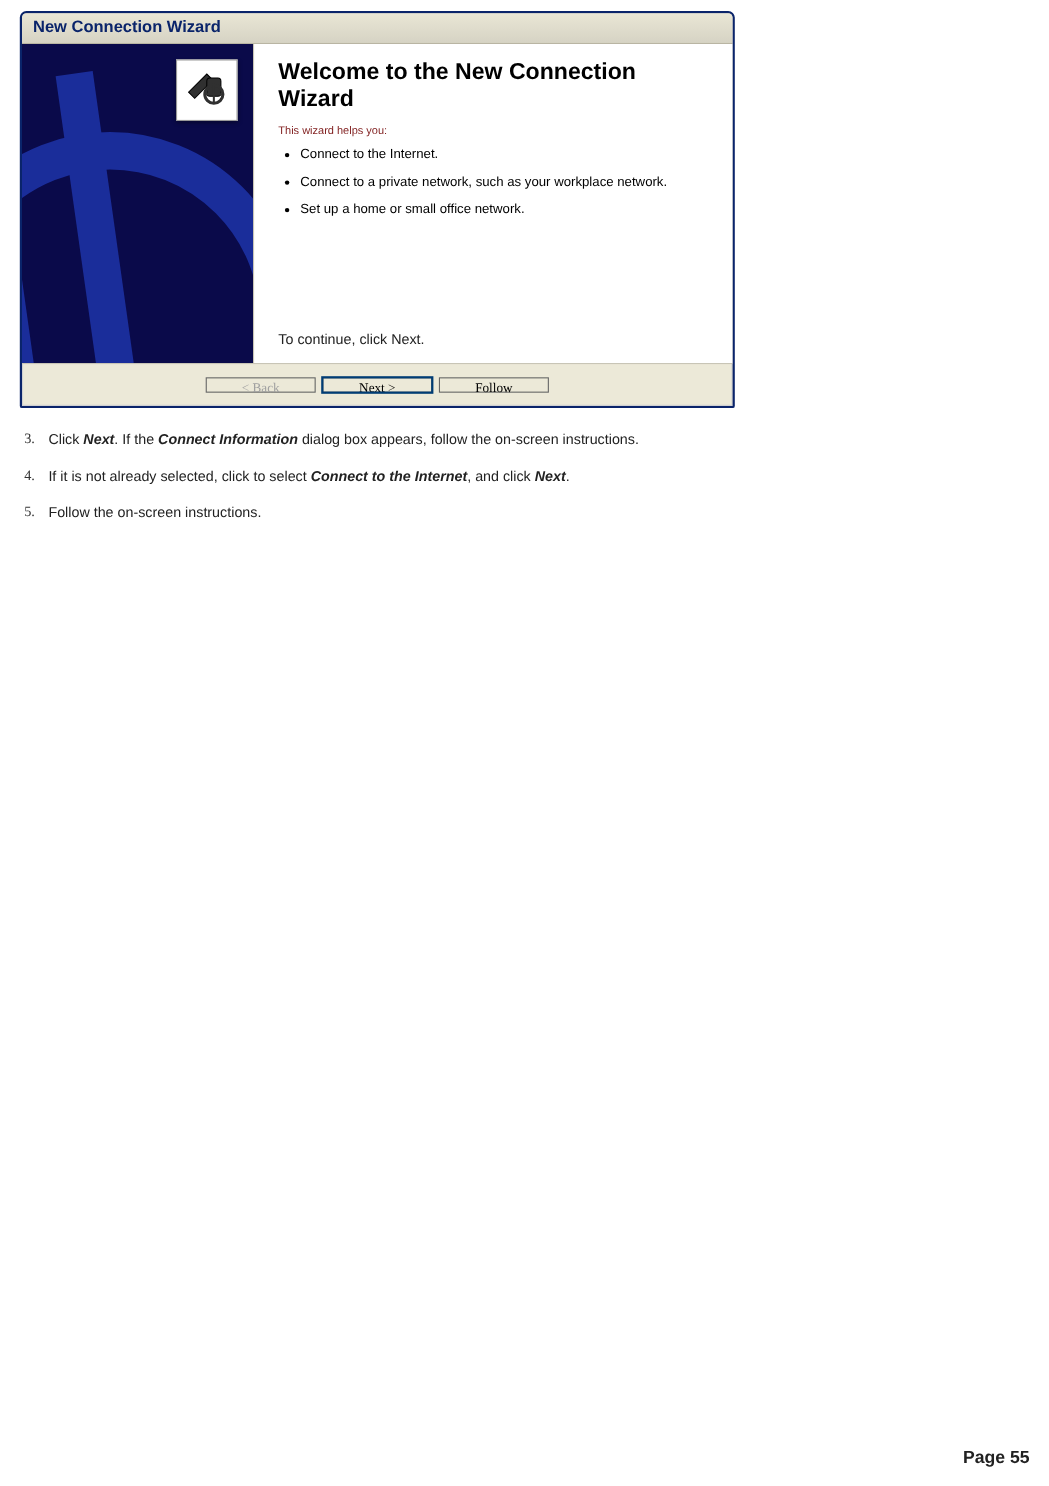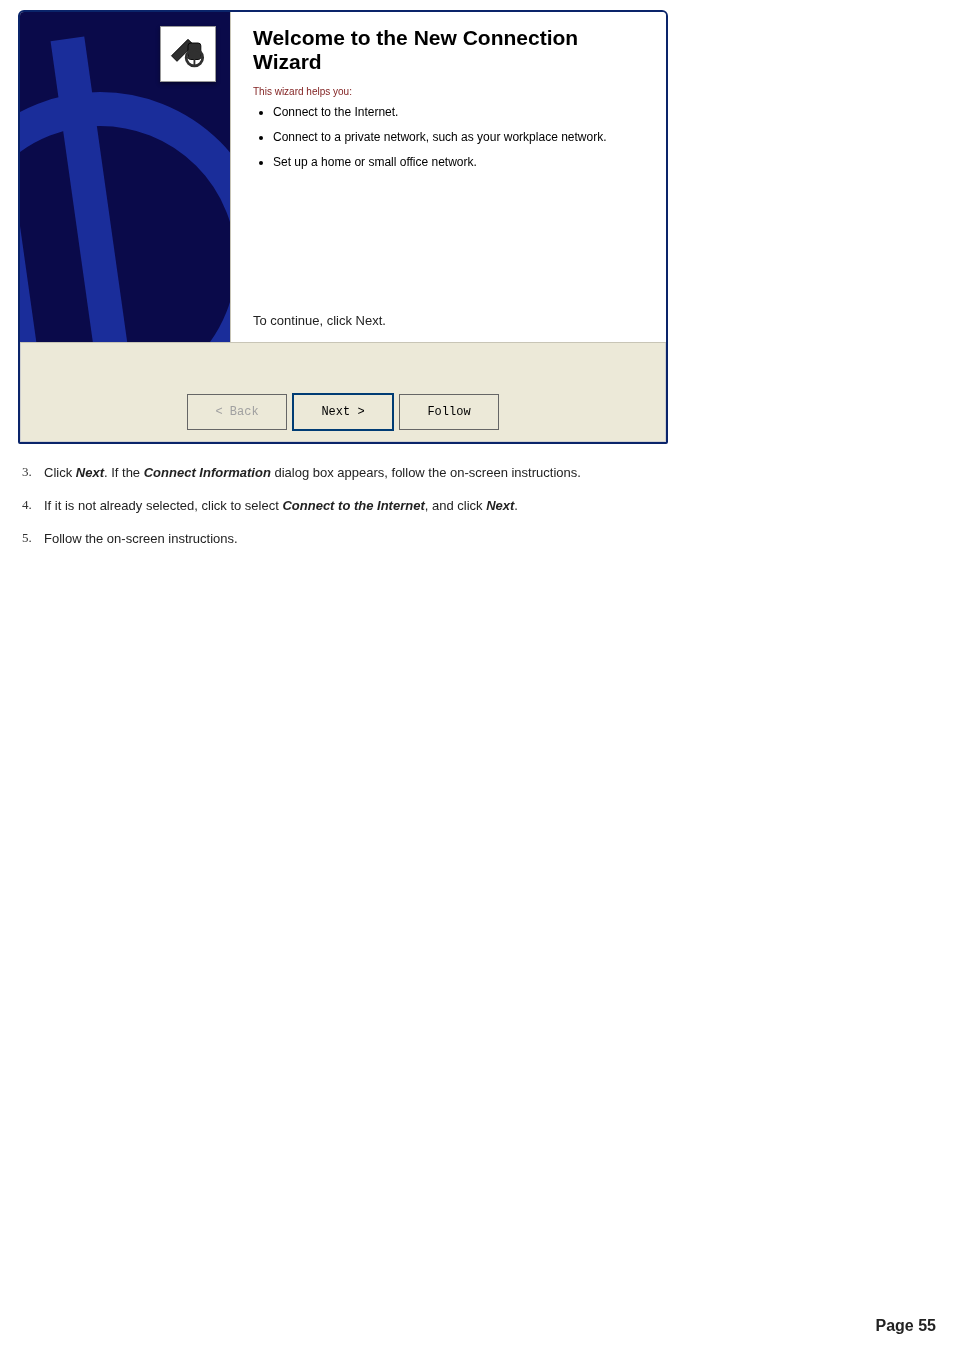--- a/index.html
+++ b/index.html
@@ -31,21 +31,21 @@
     background: linear-gradient(180deg, #e9e6d5 0%, #d6d3c4 100%);
     color: #0a246a;
     font-family: "Trebuchet MS", Tahoma, sans-serif;
     font-weight: bold;
     font-size: 15px;
     padding: 4px 10px 6px 10px;
     border-bottom: 1px solid #b9b5a3;
   }
   .wizard-body {
     display: flex;
-    height: 330px;
+    height: 290px;
   }
   .wizard-sidebar {
     width: 210px;
     background: #0a0a4a;
     position: relative;
     overflow: hidden;
   }
   .wizard-sidebar::before {
     content: "";
     position: absolute;
@@ -124,28 +124,27 @@
   }
   .wizard-footer {
     border-top: 1px solid #c8c5b6;
     padding: 12px 16px;
     display: flex;
     justify-content: center;
     gap: 6px;
   }
   .wizard-button {
     width: 100px;
-    height: 36px;
-    font-family: Liberation Mono, monospace;
+    height: 14px;
+    font-family: Liberation Serif, serif;
     font-size: 12px;
     background: #ece9d8;
     border: 1px solid #666;
     color: #000;
     cursor: pointer;
-    margin-top: 39px;
   }
   .wizard-button.disabled {
     color: #a0a0a0;
     cursor: default;
   }
   .wizard-button.default {
     outline: 2px solid #003c74;
     outline-offset: -1px;
   }
 
@@ -186,20 +185,21 @@
     font-size: 16px;
     font-weight: bold;
   }
 </style>
 </head>
 <body>
 
 <div class="page">
 
   <div class="wizard-window">
+    <div class="wizard-titlebar">New Connection Wizard</div>
 
     <div class="wizard-body">
       <div class="wizard-sidebar">
         <div class="sidebar-icon-frame">
           <svg viewBox="0 0 48 48" width="44" height="44" aria-hidden="true">
             <polygon points="6,26 24,8 30,14 12,32" fill="#303030" stroke="#000" stroke-width="1"></polygon>
             <rect x="24" y="12" width="14" height="18" rx="3" fill="#303030" stroke="#000" stroke-width="1"></rect>
             <circle cx="31" cy="28" r="9" fill="none" stroke="#303030" stroke-width="3"></circle>
             <line x1="31" y1="19" x2="31" y2="37" stroke="#303030" stroke-width="2"></line>
             <line x1="22" y1="28" x2="40" y2="28" stroke="#303030" stroke-width="2"></line>

